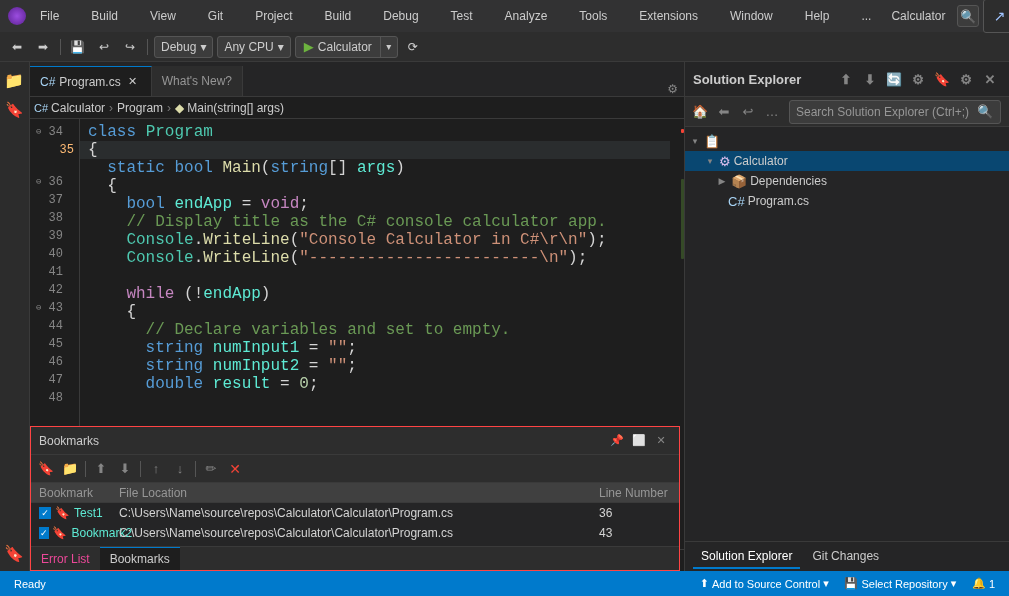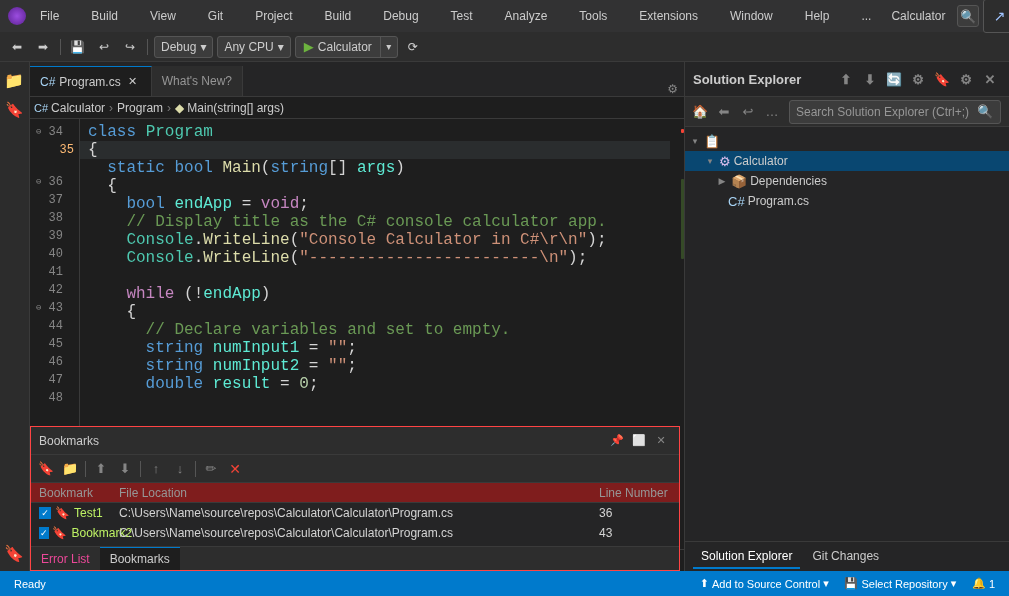--- a/index.html
+++ b/index.html
@@ -502,21 +502,21 @@
     }
 
     #bookmarks-table {
       flex: 1;
       overflow: hidden;
     }
     #bm-table-header {
       display: flex;
       align-items: center;
       height: 20px;
-      background: #7f1d1d;
+      background: #404040;
       border-bottom: 1px solid #3a3a3a;
       font-size: 12px;
       color: #969696;
       padding: 0 4px;
     }
     .bm-col-bookmark { width: 80px; padding: 0 4px; }
     .bm-col-file { flex: 1; padding: 0 4px; }
     .bm-col-line { width: 80px; padding: 0 4px; }
     .bm-row {
       display: flex;
@@ -530,21 +530,21 @@
       display: flex; align-items: center; gap: 4px;
     }
     .bm-checkbox {
       width: 12px; height: 12px;
       border: 1px solid #555;
       background: #3c3c3c;
       display: flex; align-items: center; justify-content: center;
     }
     .bm-checked { background: #007acc; border-color: #007acc; color: #fff; font-size: 9px; }
     .bm-bookmark-icon { color: #4ec9b0; font-size: 12px; }
-    .bm-name { color: #bef264; }
+    .bm-name { color: #5eead4; }
 
     #bookmarks-tabs {
       height: 24px;
       background: #2d2d2d;
       display: flex;
       align-items: flex-end;
       border-top: 1px solid #3a3a3a;
     }
     .bm-tab {
       padding: 3px 10px;

